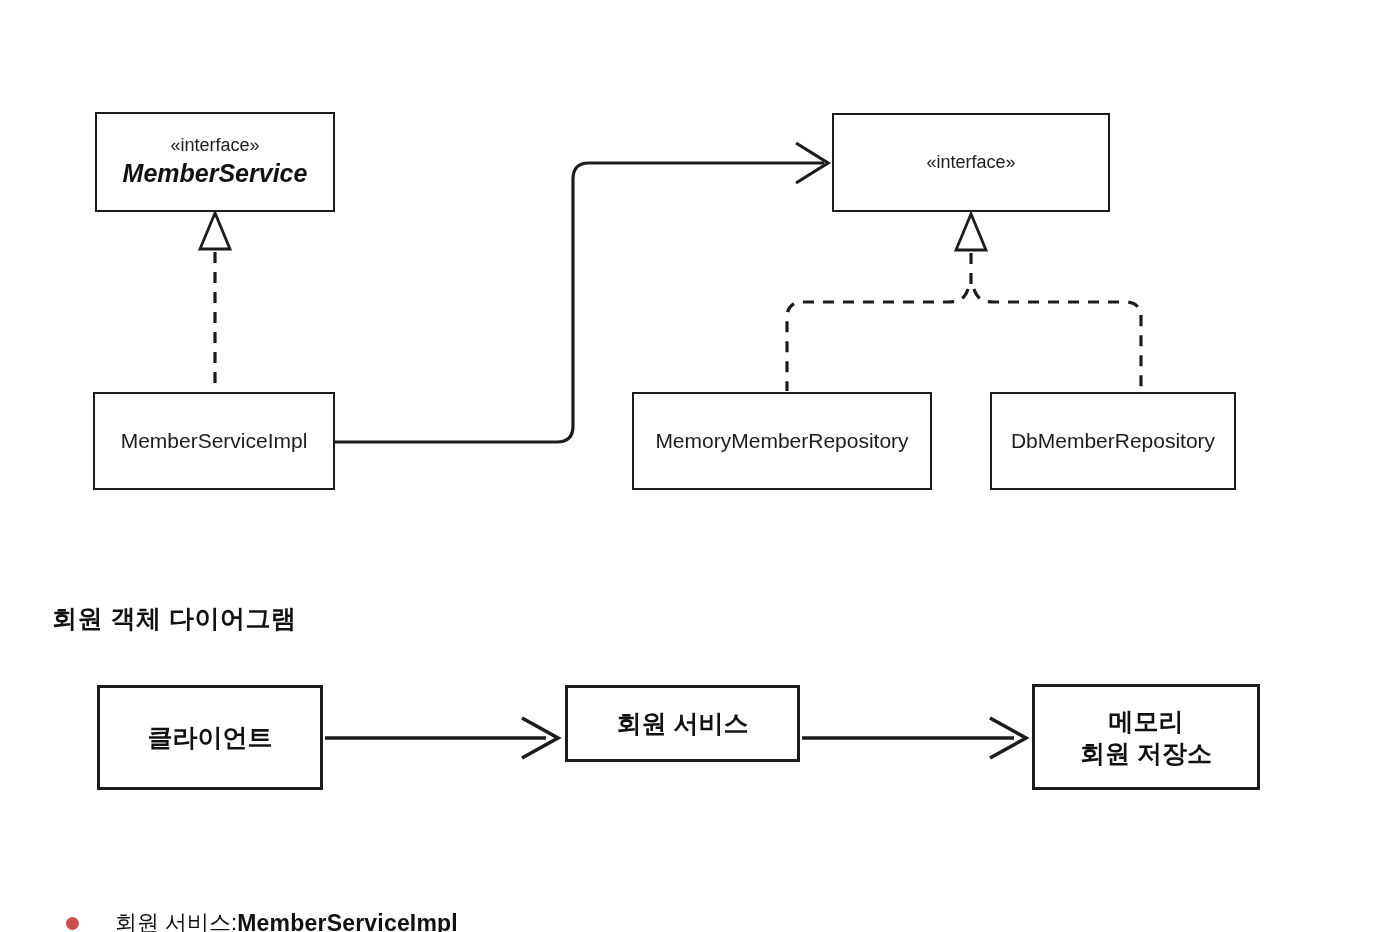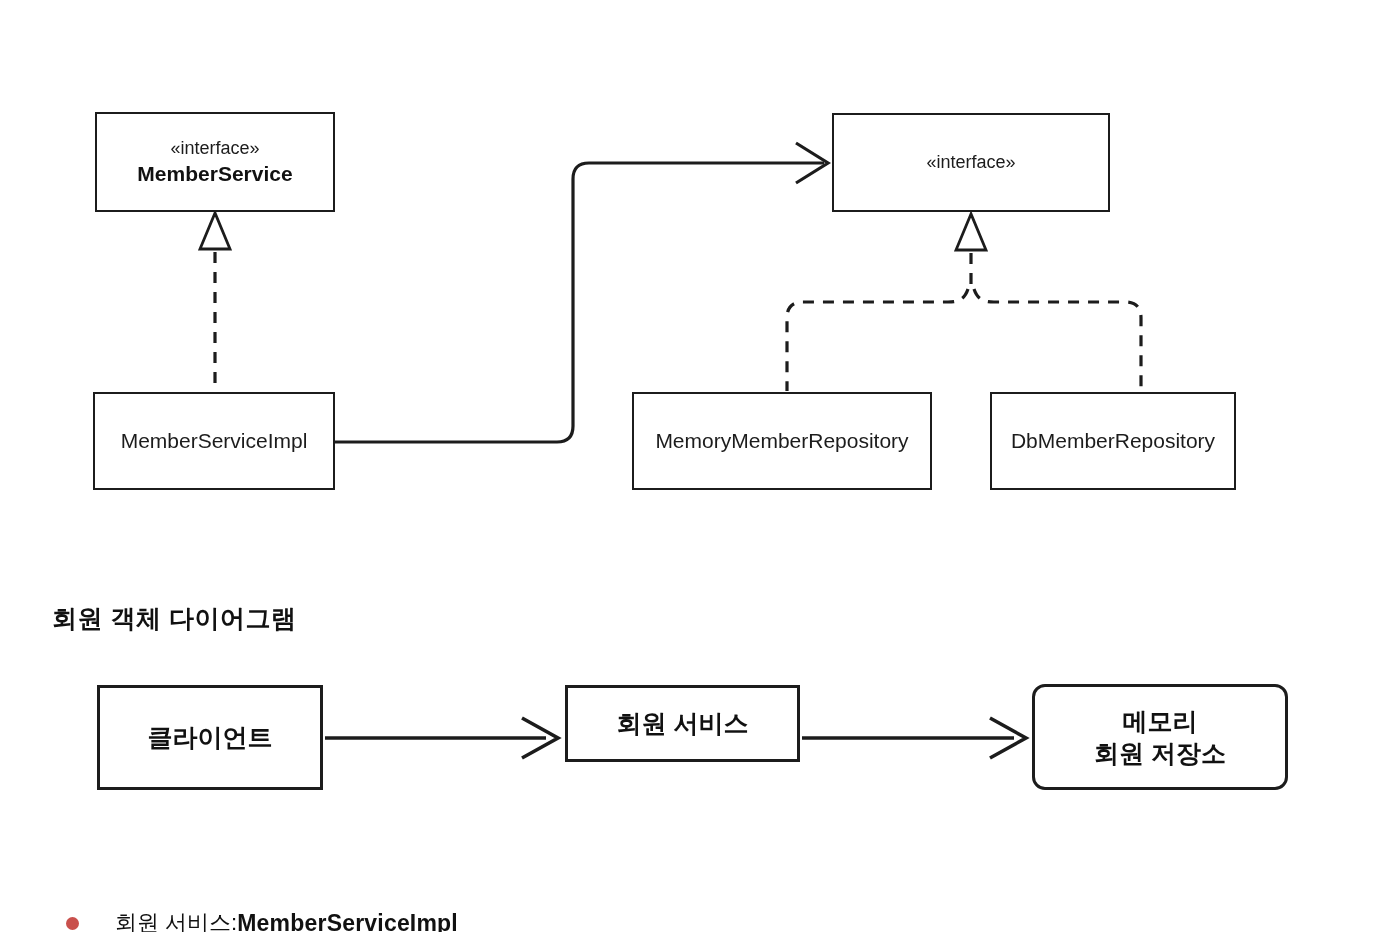--- a/index.html
+++ b/index.html
@@ -36,24 +36,25 @@
     text-align: center;
     box-sizing: border-box;
   }
   .uml-box .stereotype {
     font-size: 18px;
     font-weight: 400;
     color: #1c1c1c;
     line-height: 1.35;
   }
   .uml-box .class-name {
-    font-size: 21px;
+    font-size: 25px;
     font-weight: 700;
     color: #111111;
     line-height: 1.35;
+    font-style: italic;
   }
   .uml-box .plain-name {
     font-size: 21px;
     font-weight: 400;
     color: #1c1c1c;
   }
   .obj-box {
     position: absolute;
     background: #ffffff;
     border: 3px solid #1c1c1c;
@@ -153,21 +154,21 @@
   </div>
 
   <div class="obj-box" style="left:97px; top:685px; width:226px; height:105px;">
     <div>클라이언트</div>
   </div>
 
   <div class="obj-box" style="left:565px; top:685px; width:235px; height:77px;">
     <div>회원 서비스</div>
   </div>
 
-  <div class="obj-box" style="left:1032px; top:684px; width:256px; height:106px;border-radius:13px;">
+  <div class="obj-box" style="left:1032px; top:684px; width:228px; height:106px;">
     <div>메모리</div>
     <div>회원 저장소</div>
   </div>
 
   <div class="note-row">
     <span class="bullet-dot" style="background: rgb(201, 80, 76);"></span>
     <span class="note-label">회원 서비스: </span>
     <span class="note-value">MemberServiceImpl</span>
   </div>
 

